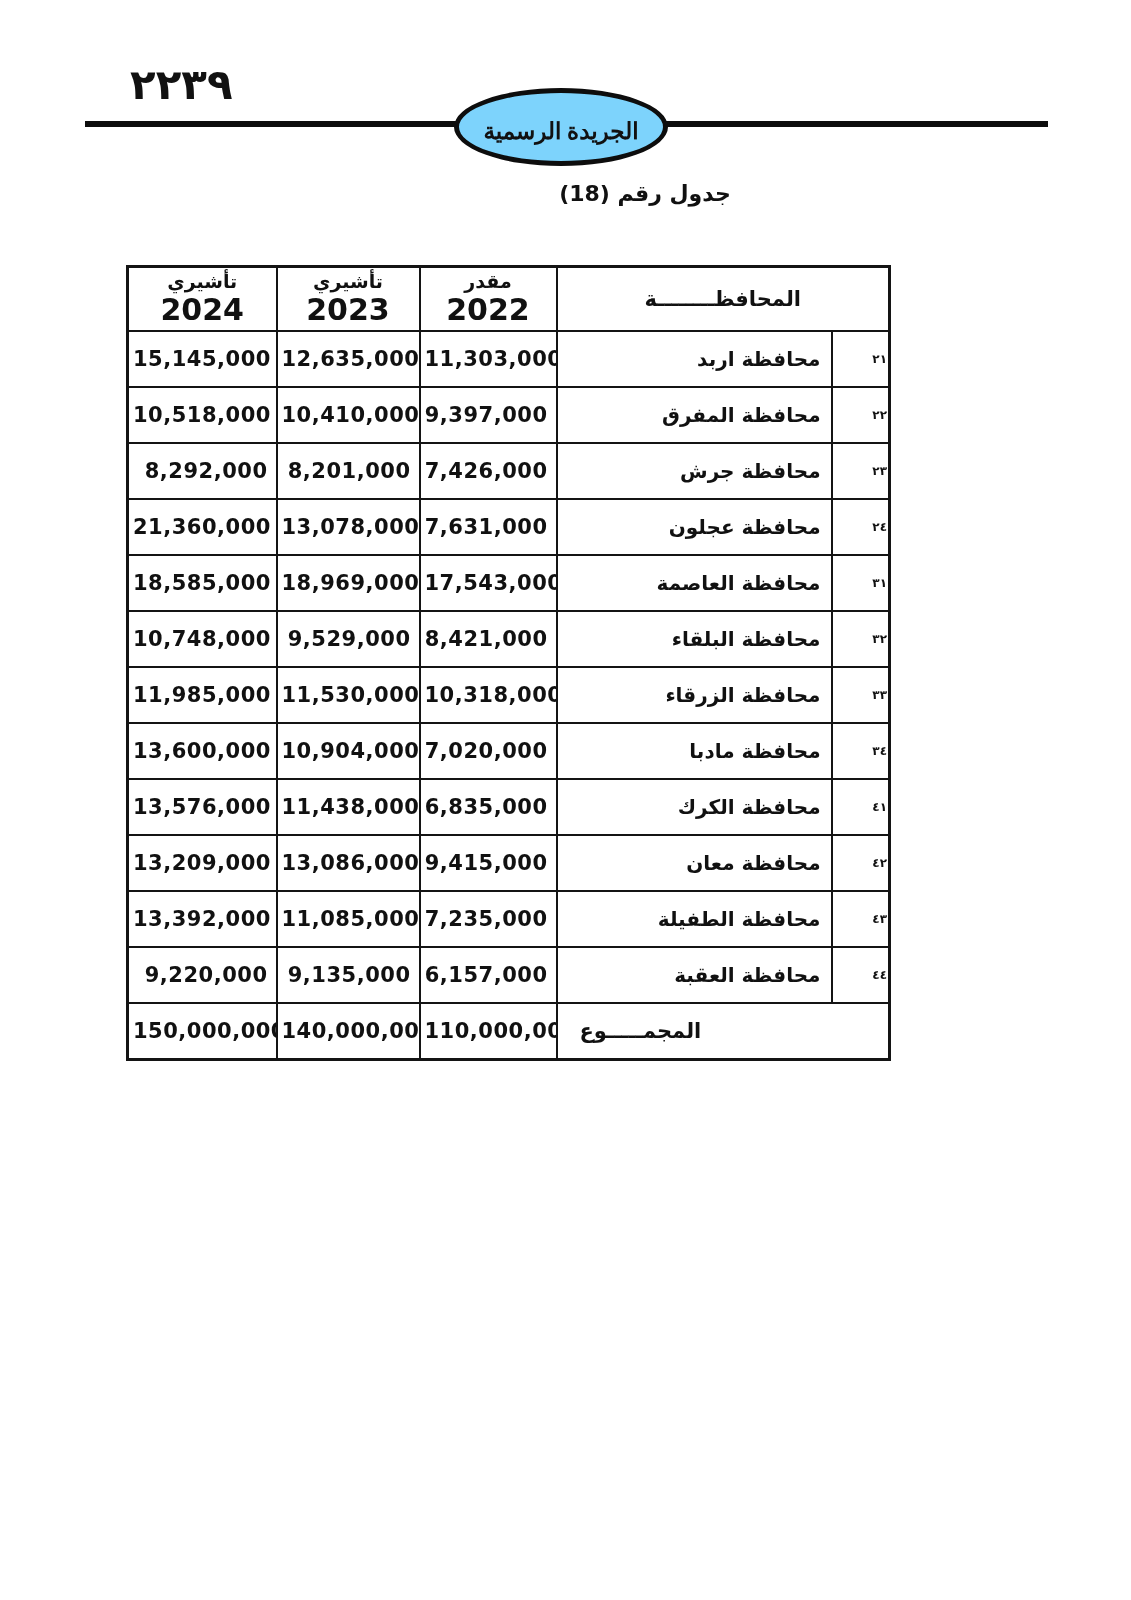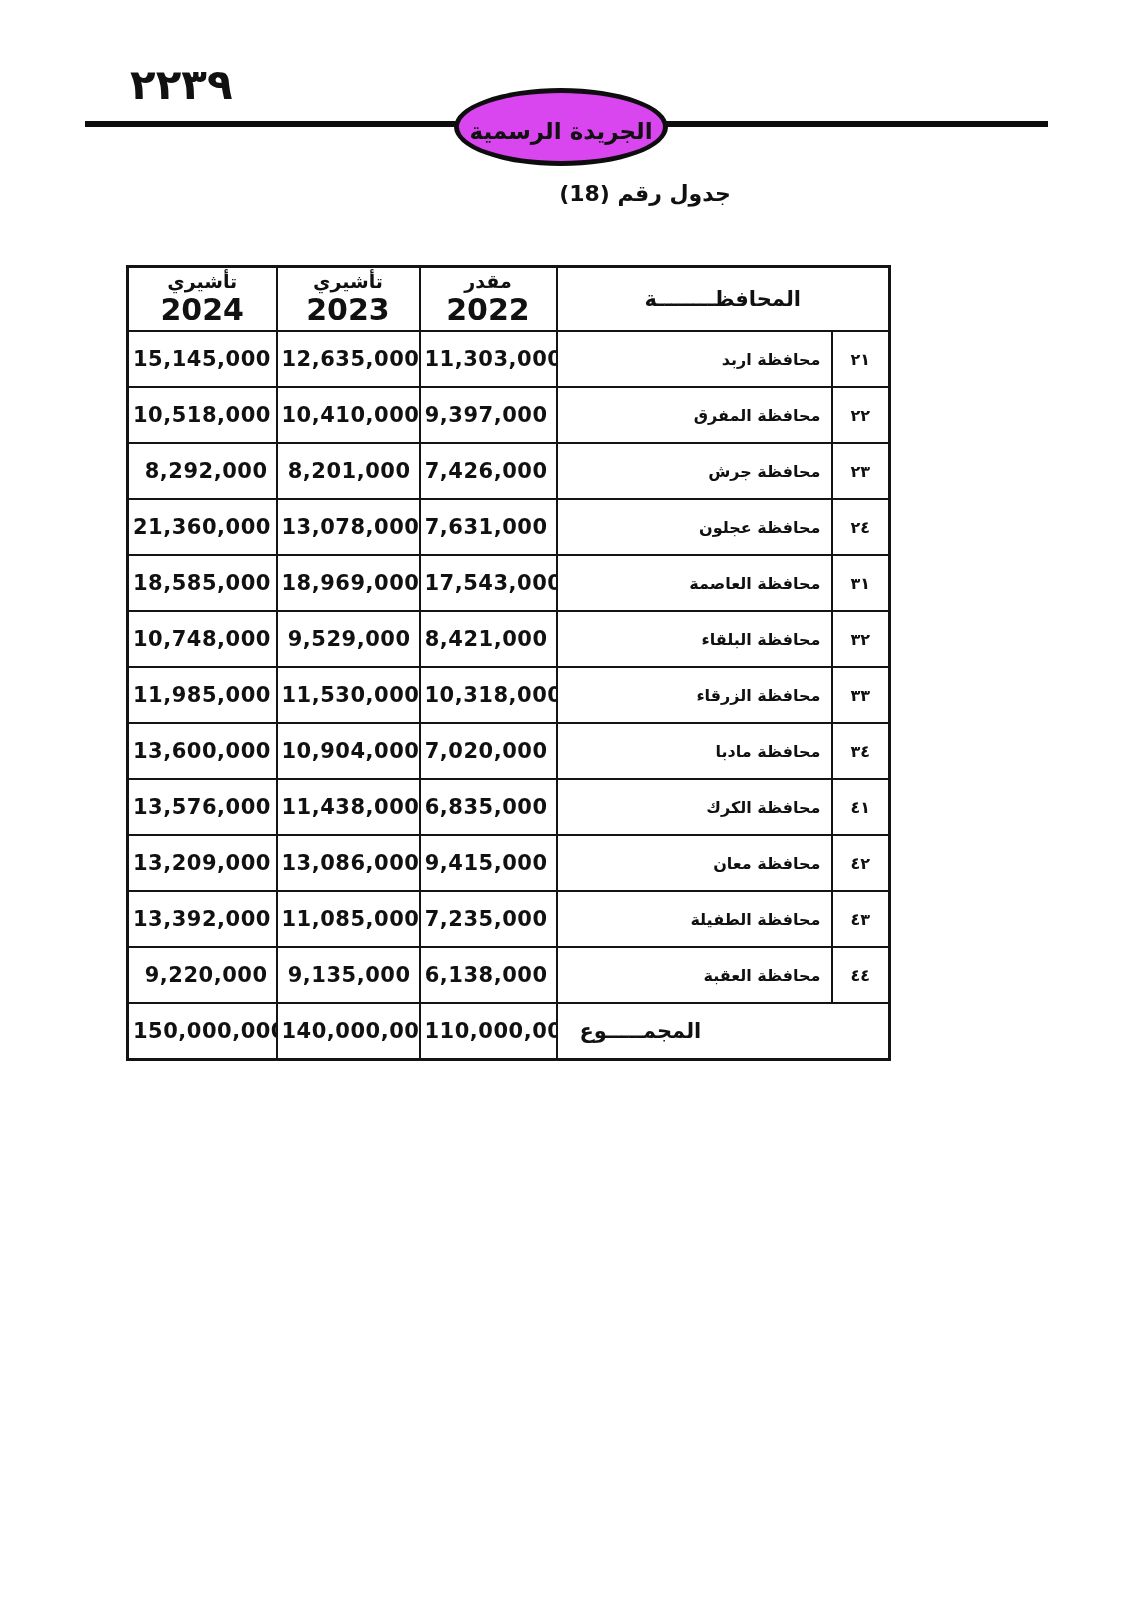--- a/index.html
+++ b/index.html
@@ -23,25 +23,25 @@
     letter-spacing: 10px; line-height: 1;
   }
   .header-rule {
     position: absolute; left: 85px; top: 121px;
     width: 963px; height: 6px;
     background: #0d0d0d; z-index: 1;
   }
   .gazette-oval {
     position: absolute; left: 454px; top: 88px;
     width: 204px; height: 68px;
-    background: #d946ef;
+    background: #7dd3fc;
     border: 5px solid #0d0d0d;
     border-radius: 50%;
     z-index: 2;
-    display: flex; align-items: center; justify-content: center;
+    display: flex; align-items: center; justify-content: center; font-family: Liberation Serif, serif;
   }
   .gazette-oval .seal-text {
     font-size: 23px; font-weight: 700; padding-top: 8px;
     direction: rtl;
   }
 
   
   .doc-title {
     position: absolute; top: 181px; left: 145px; width: 1000px;
     text-align: center; direction: rtl;
@@ -73,25 +73,24 @@
   col.c-y23  { width: 143px; }
   col.c-y24  { width: 149px; }
 
   tr.head-row td { height: 60px; text-align: center; }
   .h-gov  { font-size: 21px; }
   .h-label { font-size: 19px; line-height: 1.15; }
   .h-year  { font-size: 30px; line-height: 1.15; }
 
   tr.data-row { height: 56px; }
   td.no {
-    text-align: center;
-    font-size: 16px; letter-spacing: 9px;
+    font-size: 12px; letter-spacing: 9px;
   }
   td.name {
-    font-size: 16px;
+    font-size: 20px;
     padding: 0 10px 0 4px;
   }
   td.val {
     text-align: right;
     font-size: 21px;
     letter-spacing: 0.5px;
     padding: 0 8px 0 4px;
     direction: ltr; 
   }
   tr.total-row { height: 56px; }
@@ -212,21 +211,21 @@
       <tr class="data-row">
         <td class="no">٤٣</td>
         <td class="name">محافظة الطفيلة</td>
         <td class="val">7,235,000</td>
         <td class="val">11,085,000</td>
         <td class="val">13,392,000</td>
       </tr>
       <tr class="data-row">
         <td class="no">٤٤</td>
         <td class="name">محافظة العقبة</td>
-        <td class="val">6,138,000</td>
+        <td class="val">6,157,000</td>
         <td class="val">9,135,000</td>
         <td class="val">9,220,000</td>
       </tr>
 
       <tr class="total-row">
         <td class="total-label" colspan="2">المجمـــــوع</td>
         <td class="val">110,000,000</td>
         <td class="val">140,000,000</td>
         <td class="val">150,000,000</td>
       </tr>

